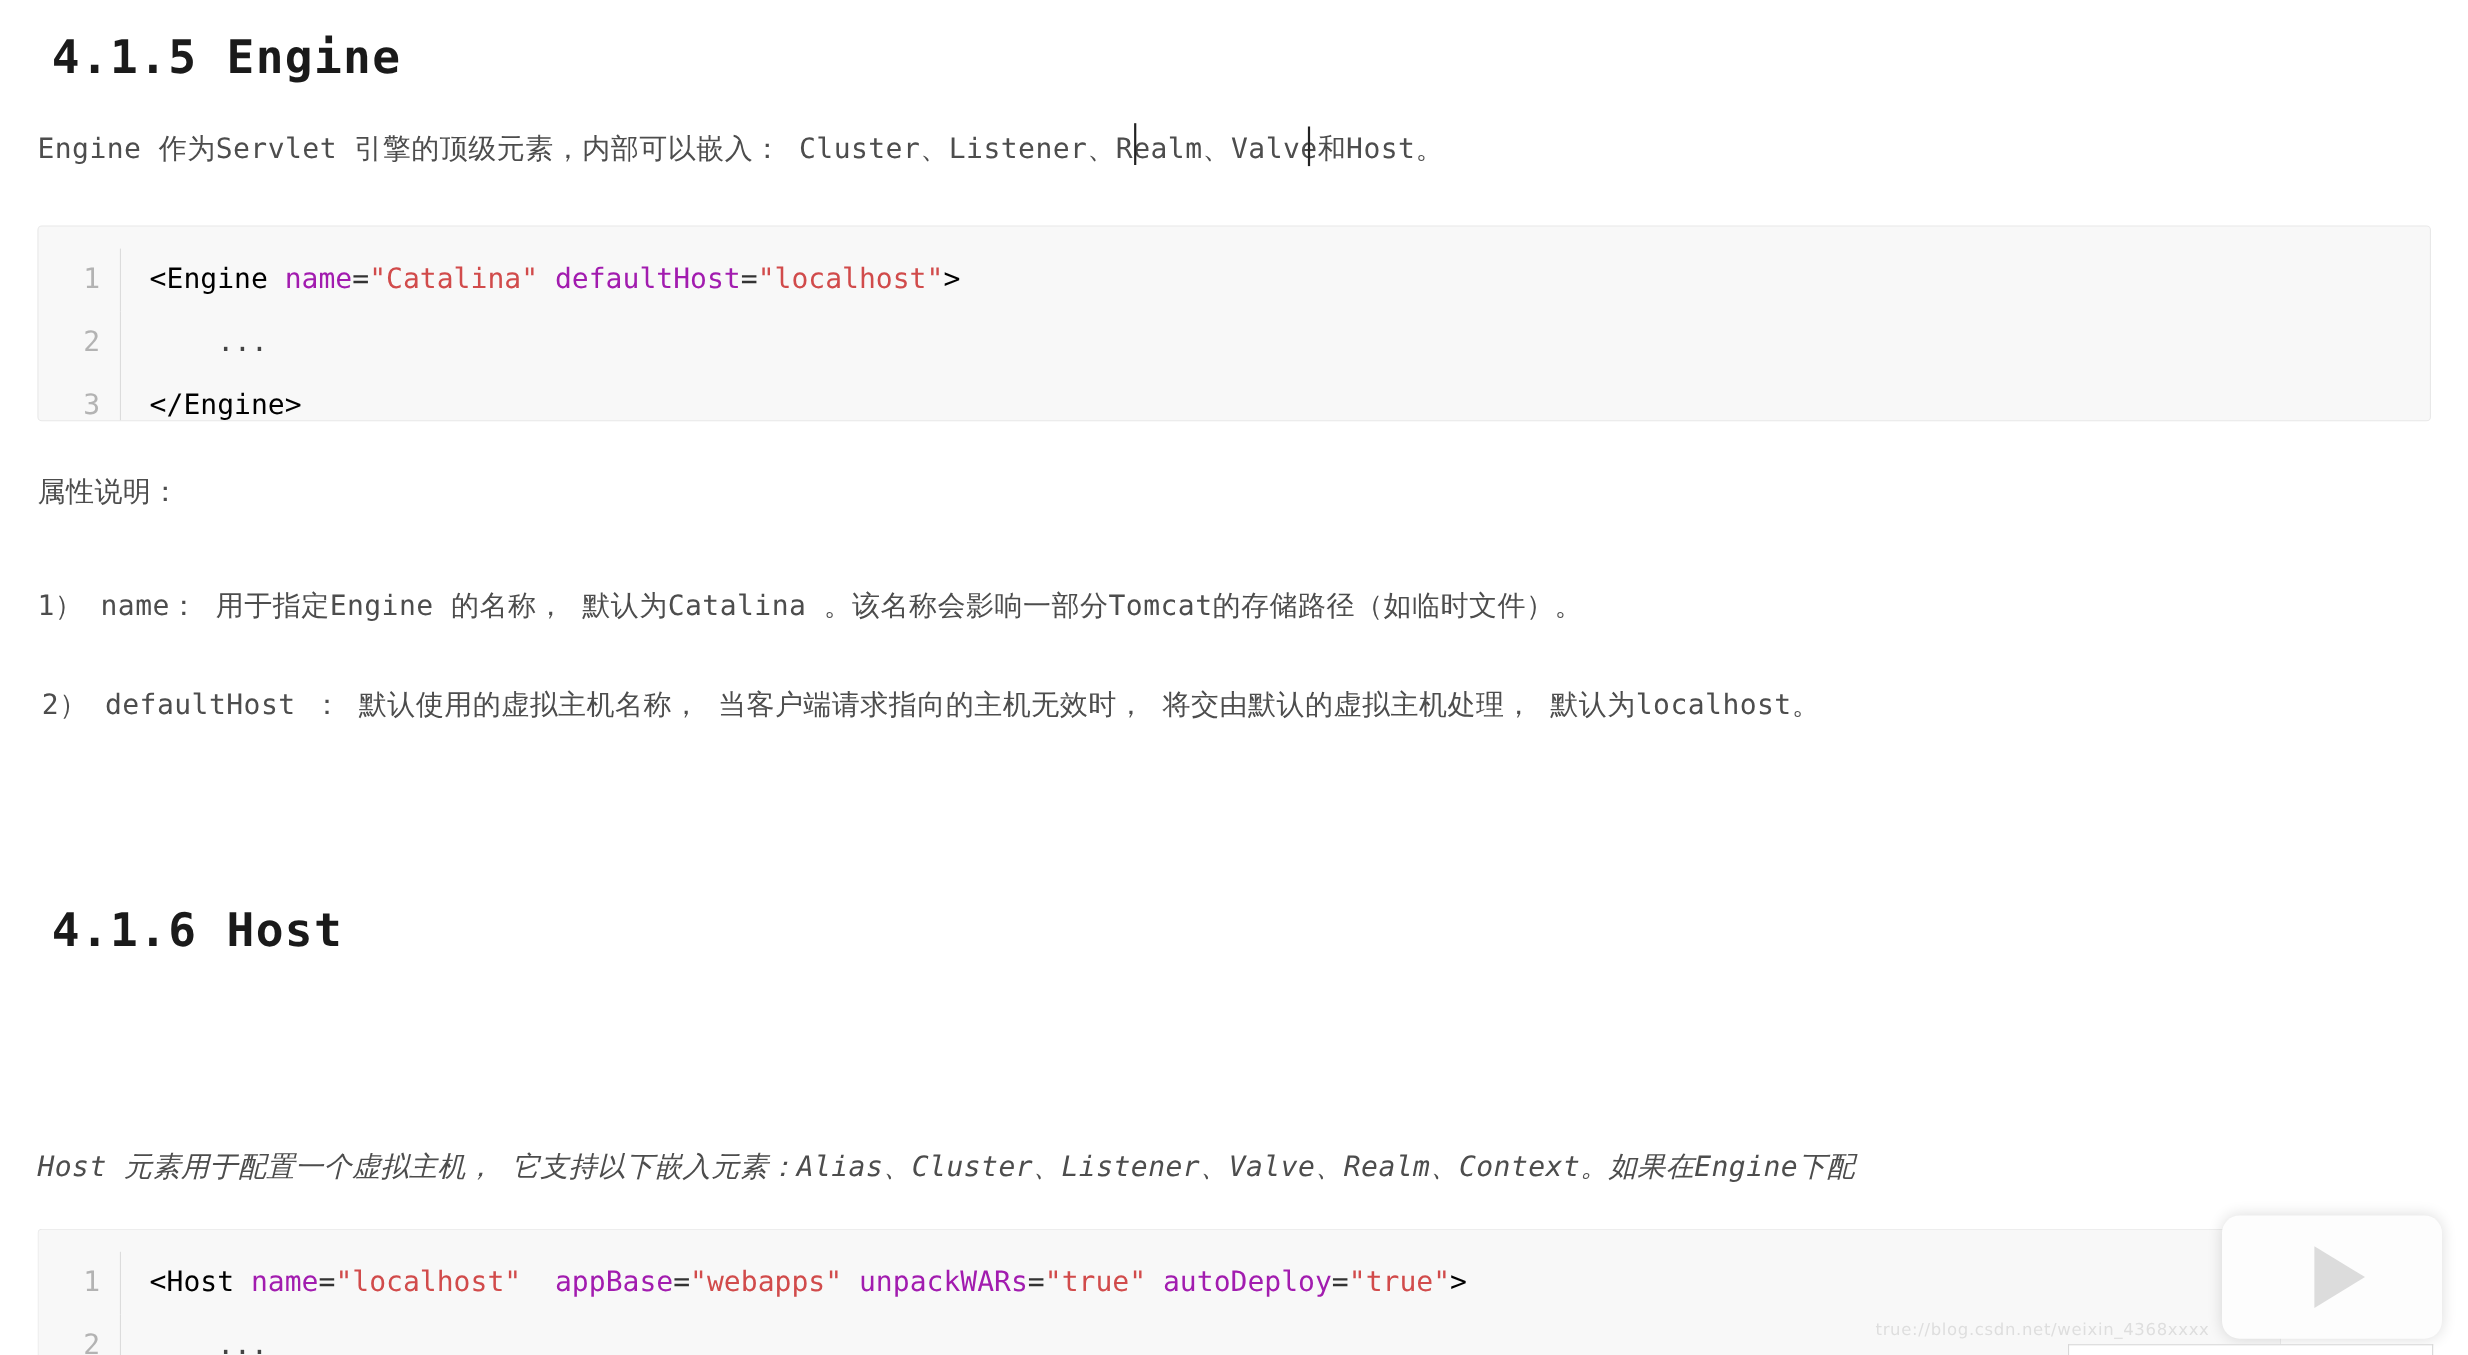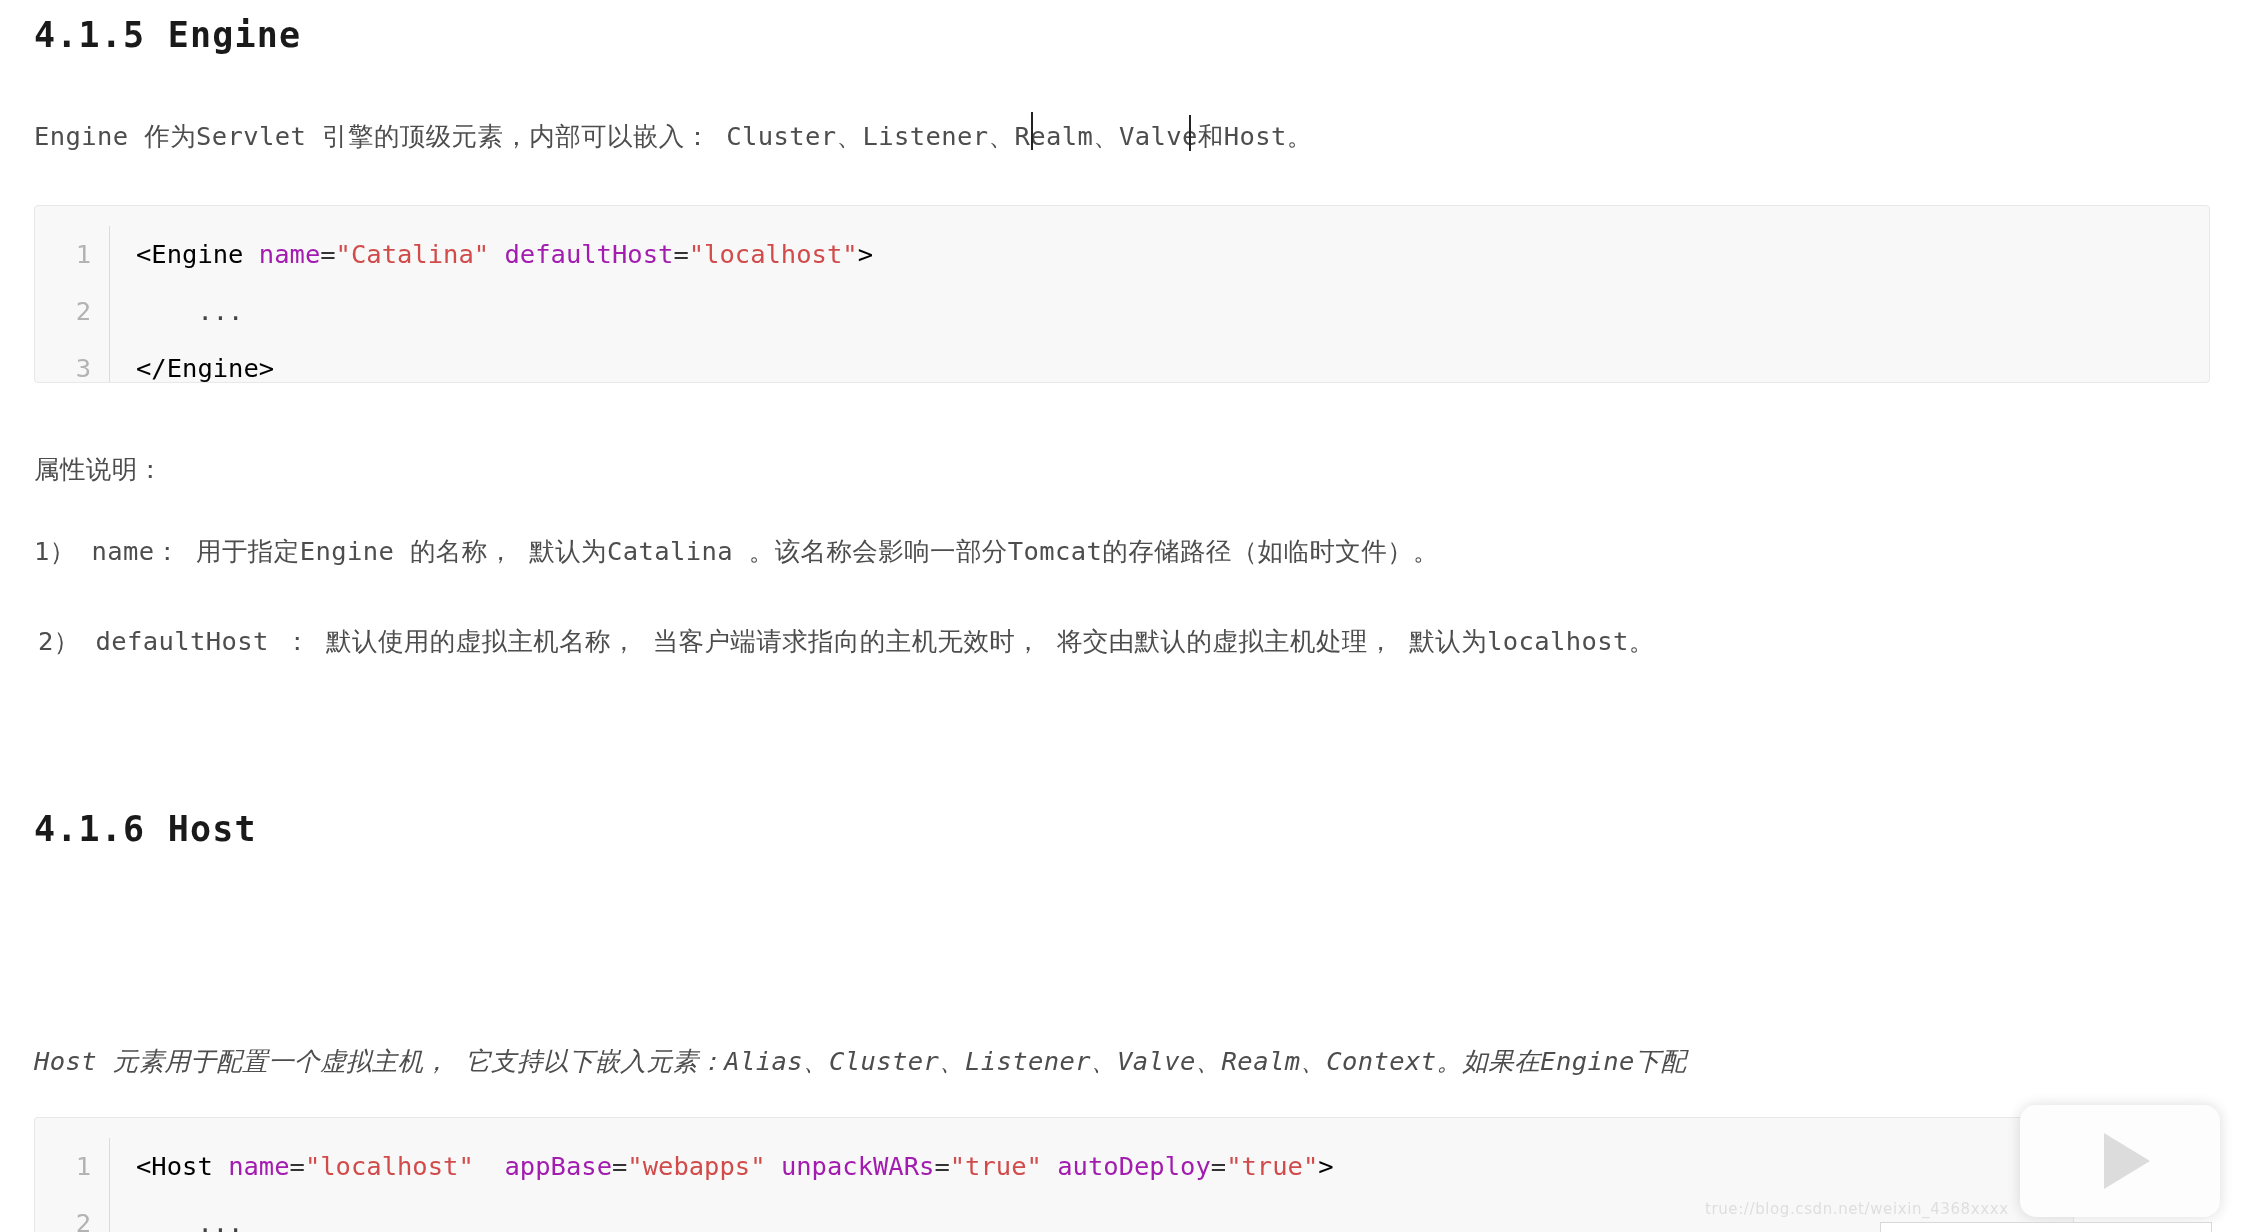--- a/index.html
+++ b/index.html
@@ -29,46 +29,46 @@
   .content {
     position: absolute;
     left: 34px;
     top: 0px;
     width: 2176px;
   }
 
   
   h2.section-heading {
     font-family: "DejaVu Sans Mono", "Liberation Mono", monospace;
-    font-size: 35px;
+    font-size: 42px;
     font-weight: bold;
     color: #1a1a1a;
     letter-spacing: 1.2px;
-    margin: 0;
+    margin: 13px;
     padding: 0;
     line-height: 1.1;
   }
 
   .heading-415 { position: absolute; left: 0px; top: 16px; }
   .heading-416 { position: absolute; left: 0px; top: 810px; }
 
   
   p.para {
     font-family: "DejaVu Sans Mono", "Liberation Mono", monospace;
     font-size: 25.5px;
     color: #4d4d4d;
     margin: 0;
     padding: 0;
     line-height: 62px;
     letter-spacing: 0.4px;
     white-space: pre-wrap;
   }
 
   .para-engine-intro { position: absolute; left: 0px; top: 105px; width: 2100px; }
-  .para-attr-label   { position: absolute; left: 0px; top: 438px; text-align: center; }
+  .para-attr-label   { position: absolute; left: 0px; top: 416px; text-align: center; }
   .para-item-1       { position: absolute; left: 0px; top: 520px; width: 2120px; }
   .para-item-2       { position: absolute; left: 4px; top: 610px; width: 2160px; }
   .para-host-intro   { position: absolute; left: 0px; top: 905px; width: 2140px; }
 
   .para-host-intro .line { display: block; line-height: 64px; font-style: italic; }
 
   
   .code-block {
     position: absolute;
     background: #f8f8f8;

